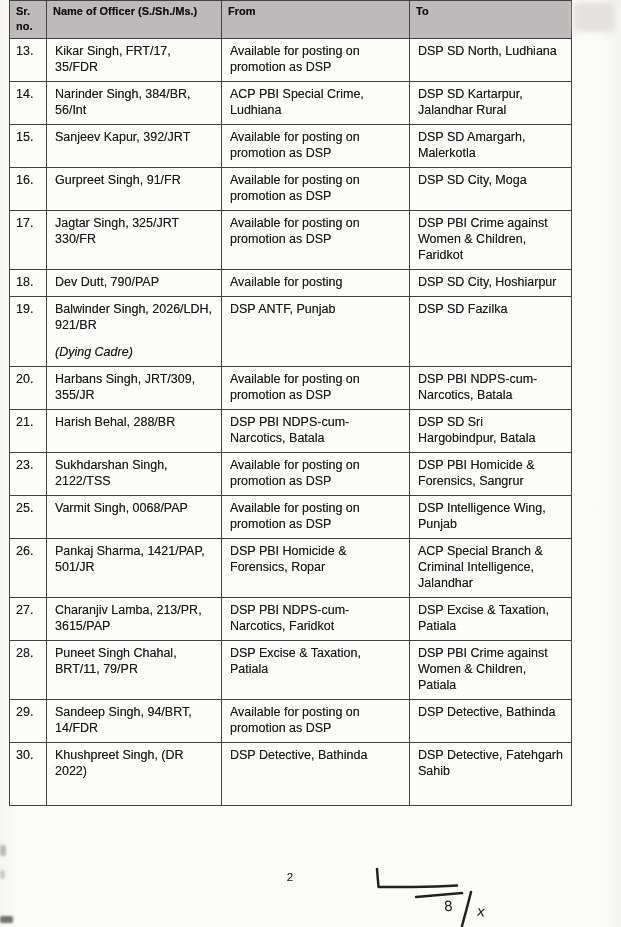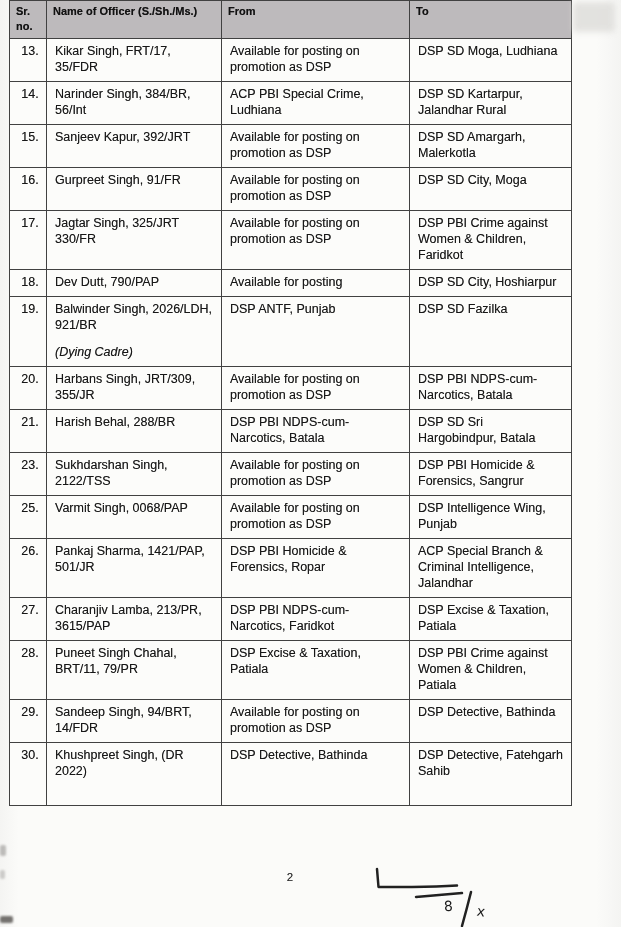--- a/index.html
+++ b/index.html
@@ -40,21 +40,21 @@
     color:#121212;
     text-shadow:0 0 0.6px rgba(10,10,10,0.55);
   }
   .roster td{
     font-size:12.5px;
     line-height:16px;
     padding:4px 8px 6px 8px;
     text-shadow:0 0 0.5px rgba(20,20,20,0.5);
     background:#fcfcfa;
   }
-  .roster td.c-sr{padding-left:6px;padding-right:2px;text-align:center;}
+  .roster td.c-sr{padding-left:6px;padding-right:2px;}
   .roster tbody tr:last-child td{padding-bottom:26px;}
   .nm2:empty{display:none;}
   .nm2{margin-top:11px;font-style:italic;}
   .page-num{
     position:absolute;left:270px;top:871px;width:40px;
     text-align:center;
     font-size:11.5px;color:#2a2a2a;
     text-shadow:0 0 0.5px rgba(20,20,20,0.4);
   }
   .hand-mark{position:absolute;left:338px;top:856px;}
@@ -88,21 +88,21 @@
       </tr>
     </thead>
     <tbody>
         <tr>
       <td class="c-sr">13.</td>
       <td class="c-name">
         <div class="nm">Kikar Singh, FRT/17, 35/FDR</div>
 
       </td>
       <td class="c-from">Available for posting on promotion as DSP</td>
-      <td class="c-to">DSP SD Moga, Ludhiana</td>
+      <td class="c-to">DSP SD North, Ludhiana</td>
     </tr>
         <tr>
       <td class="c-sr">14.</td>
       <td class="c-name">
         <div class="nm">Narinder Singh, 384/BR, 56/Int</div>
 
       </td>
       <td class="c-from">ACP PBI Special Crime, Ludhiana</td>
       <td class="c-to">DSP SD Kartarpur, Jalandhar Rural</td>
     </tr>

